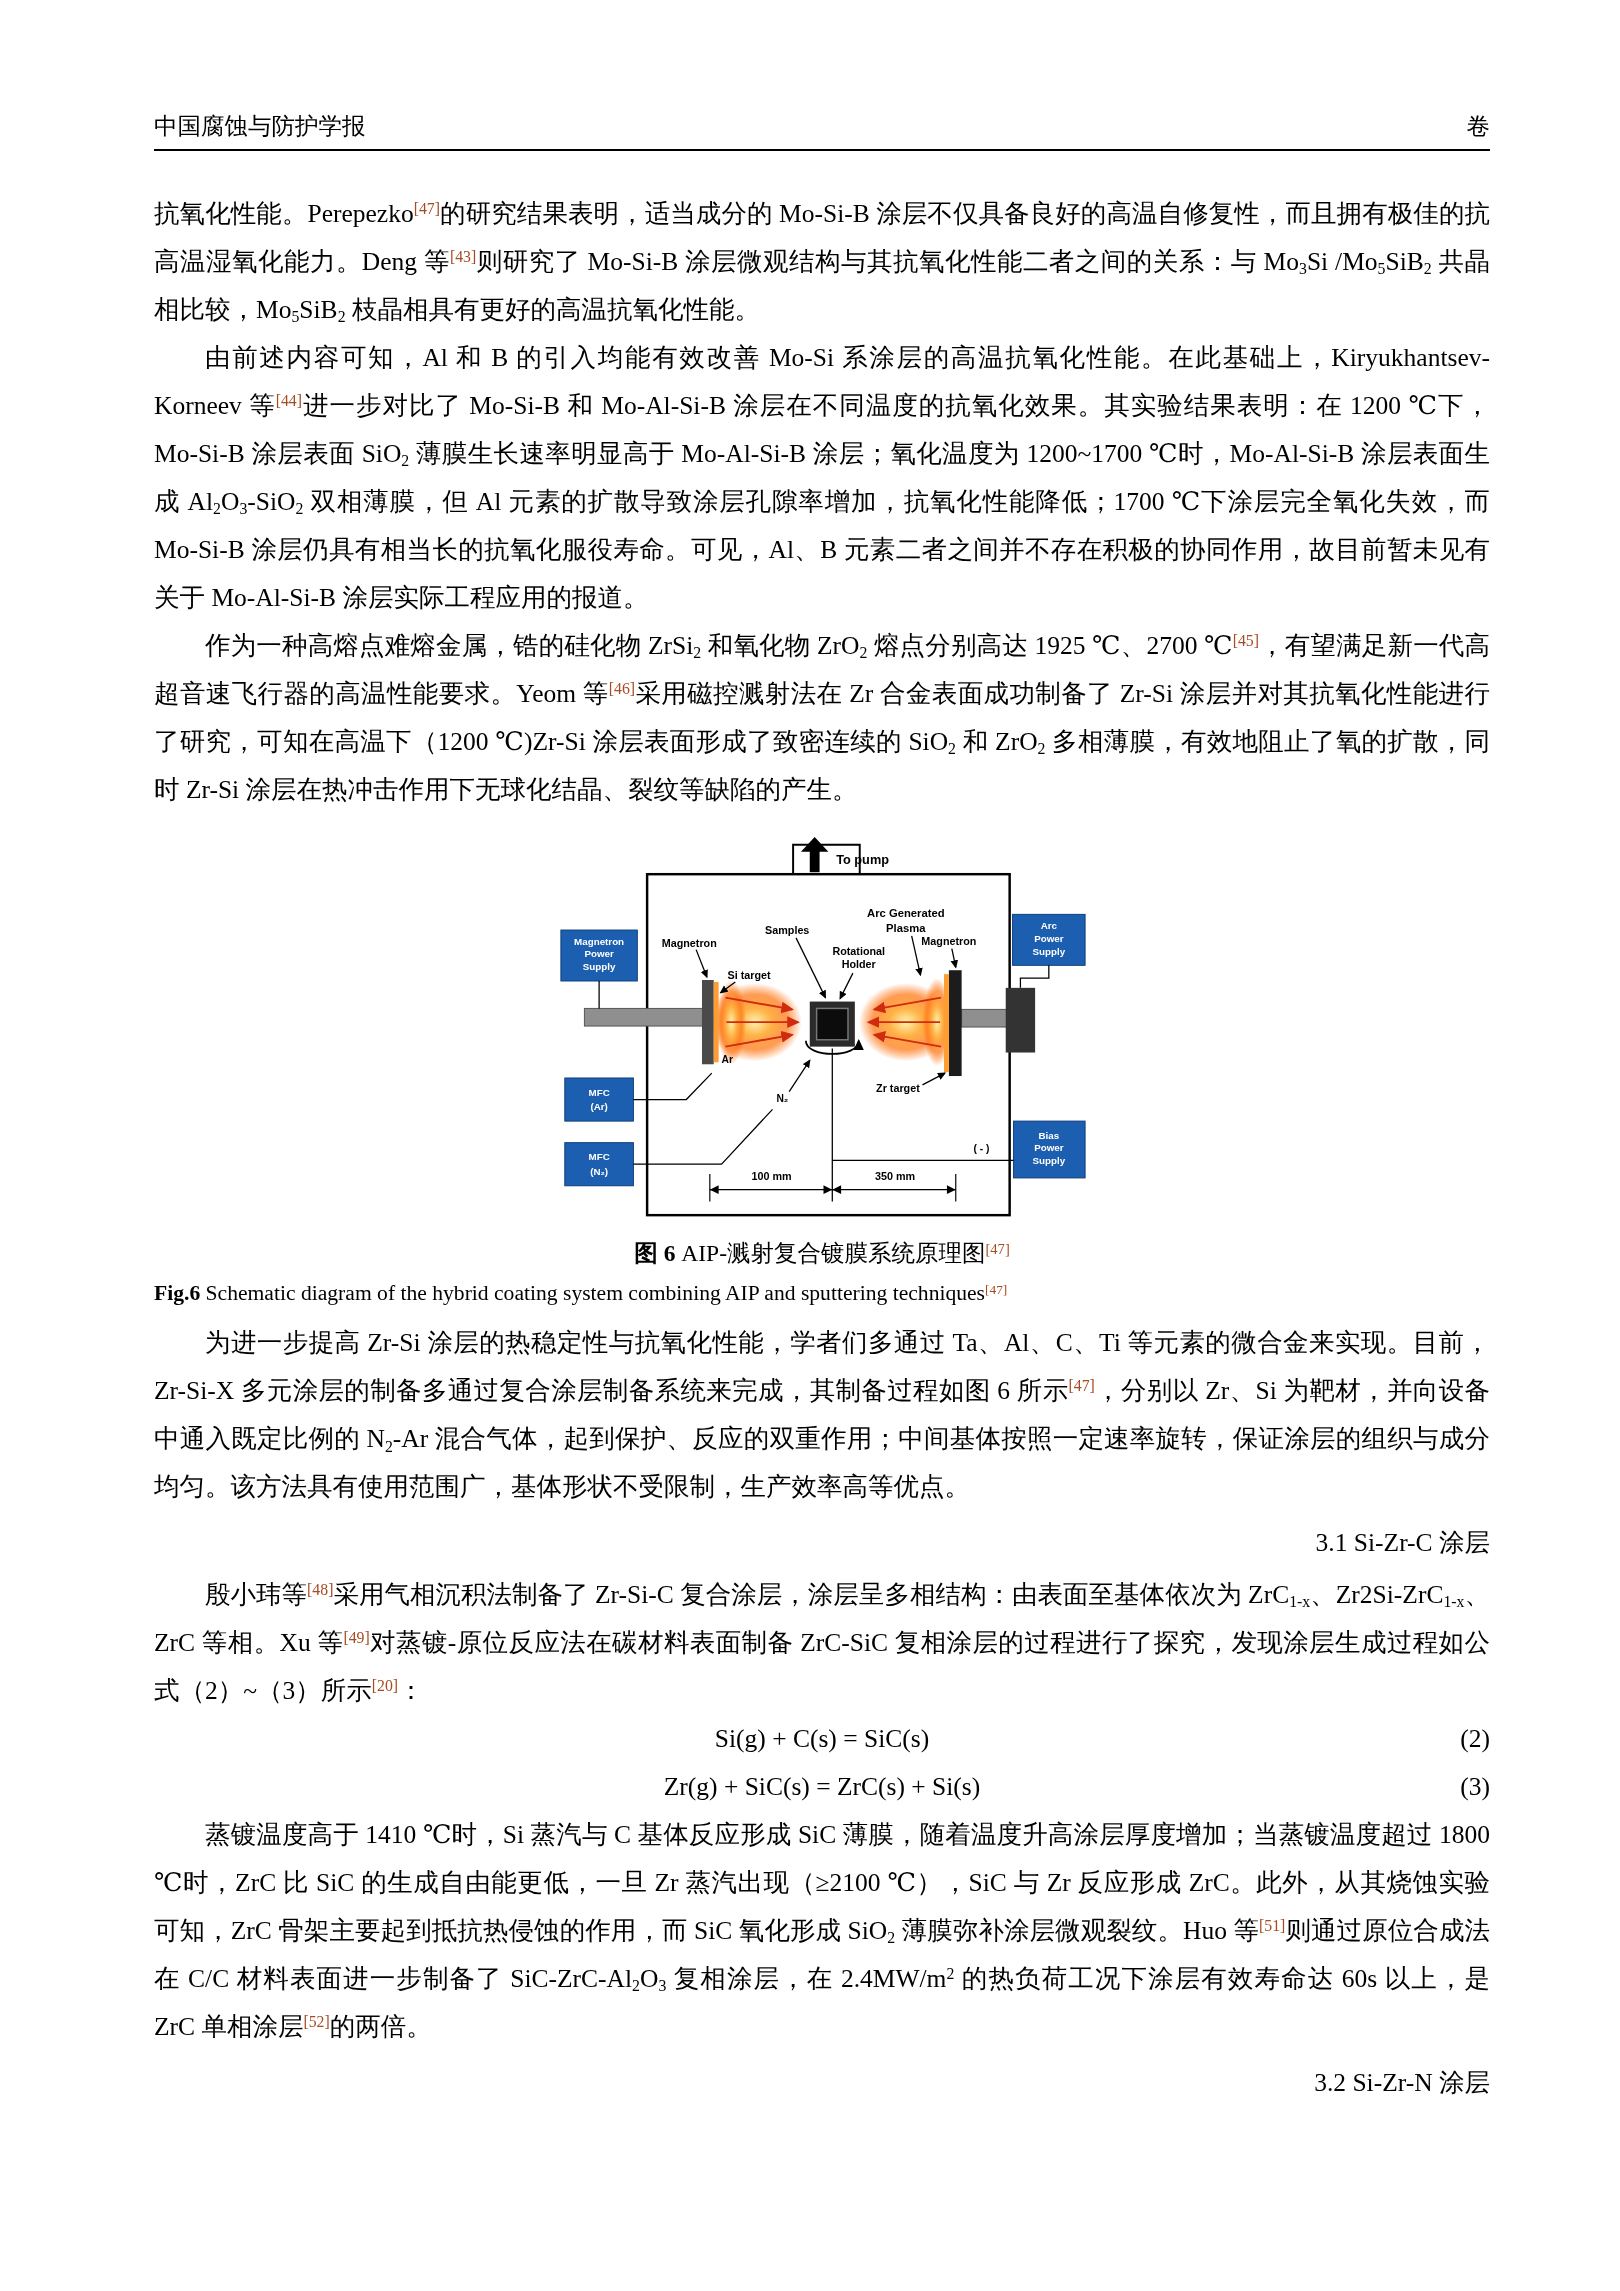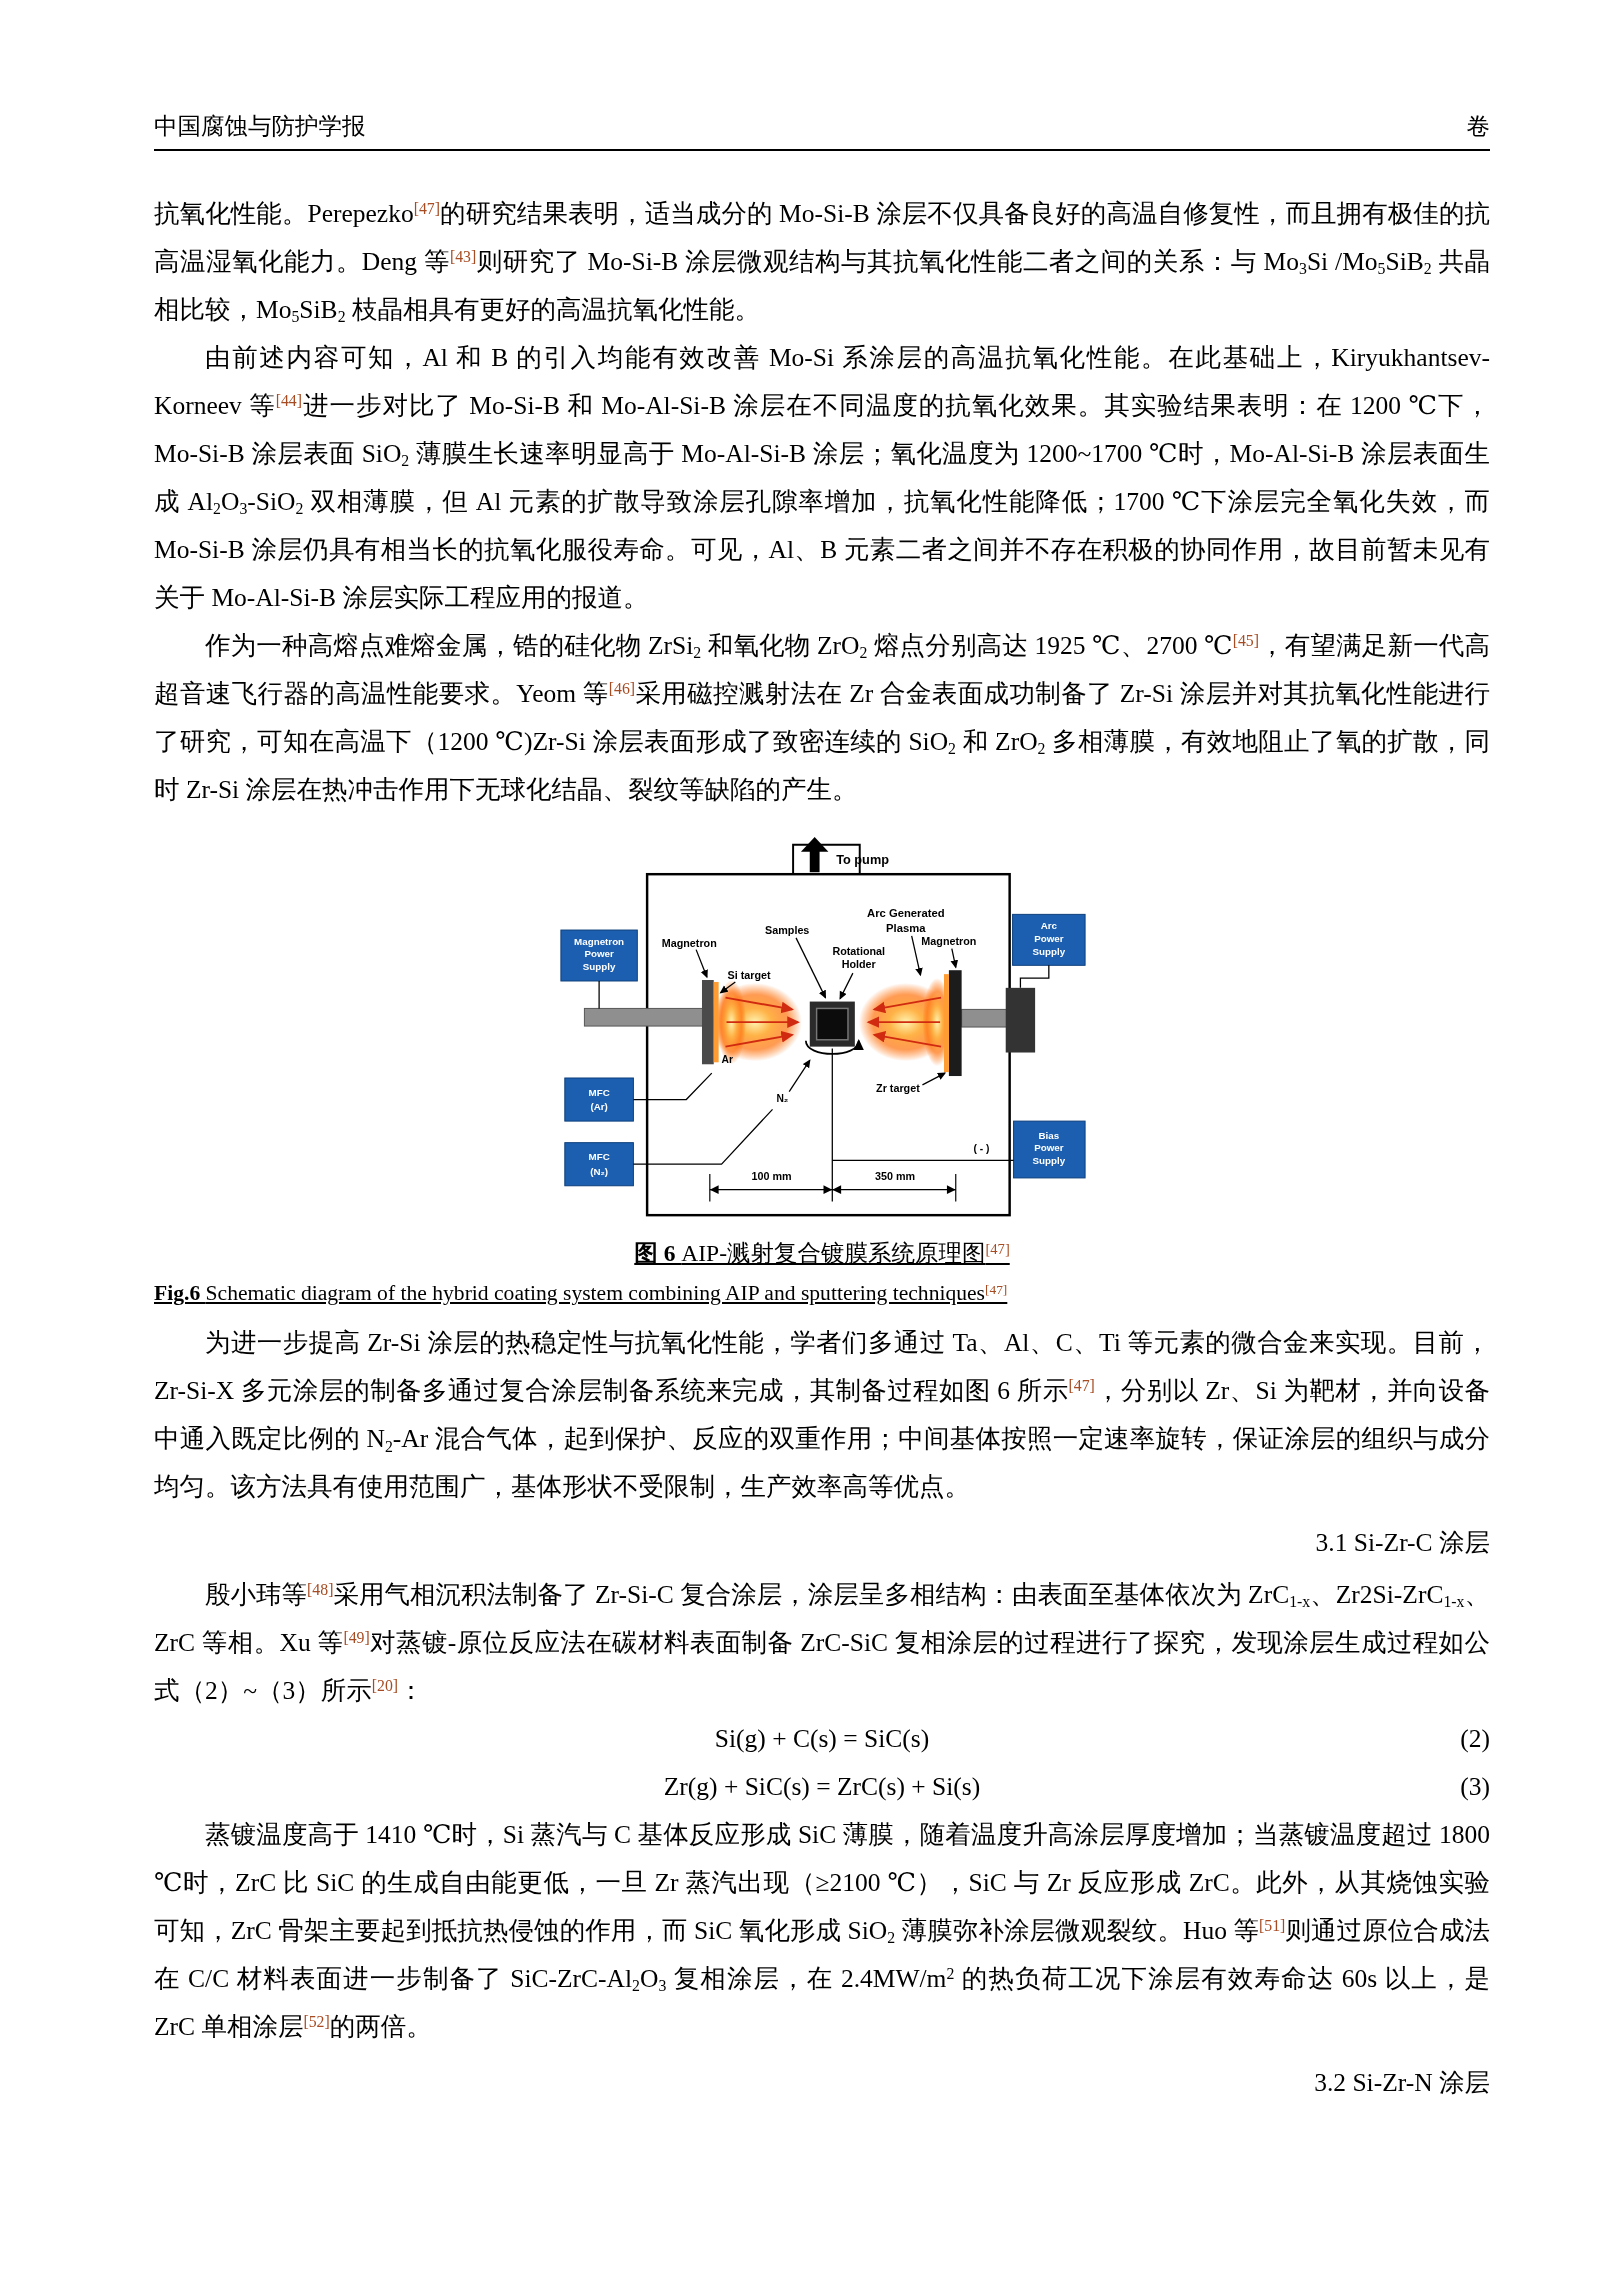--- a/index.html
+++ b/index.html
@@ -17,21 +17,21 @@
   p.para { text-indent:2em; }
   p.para.no-indent { text-indent:0; }
   sup, sub { font-size:0.62em; line-height:0; position:relative; vertical-align:baseline; }
   sup { top:-0.5em; }
   sub { top:0.28em; }
   sup.ref { color:#a64b22; }
   h2.section-title { font-size:30px; font-weight:bold; margin:29px 0 35px; text-align:left; }
   h3.subsection-title { font-size:25.5px; font-weight:normal; margin:7.8px 0 3.9px; text-align:right; }
   figure.diagram { margin:21.6px auto 5.9px; text-align:center; }
   figure.diagram svg { display:block; margin:0 auto; }
-  figcaption { margin-top:9.8px;text-decoration:underline; }
+  figcaption { margin-top:9.8px; }
   .cap-cn { font-size:23.5px; line-height:41px; text-align:center; }
   .cap-en { font-size:21.6px; line-height:39px; text-align:left; }
   .equation { position:relative; text-align:center; text-indent:0; }
   .equation .eq-num { position:absolute; right:0; }
   .diag-label { font-family:"Liberation Sans","DejaVu Sans",sans-serif; font-weight:bold; fill:#000; }
   .box-label { font-family:"Liberation Sans","DejaVu Sans",sans-serif; font-weight:bold; fill:#fff; }
 </style>
 </head>
 <body>
 

